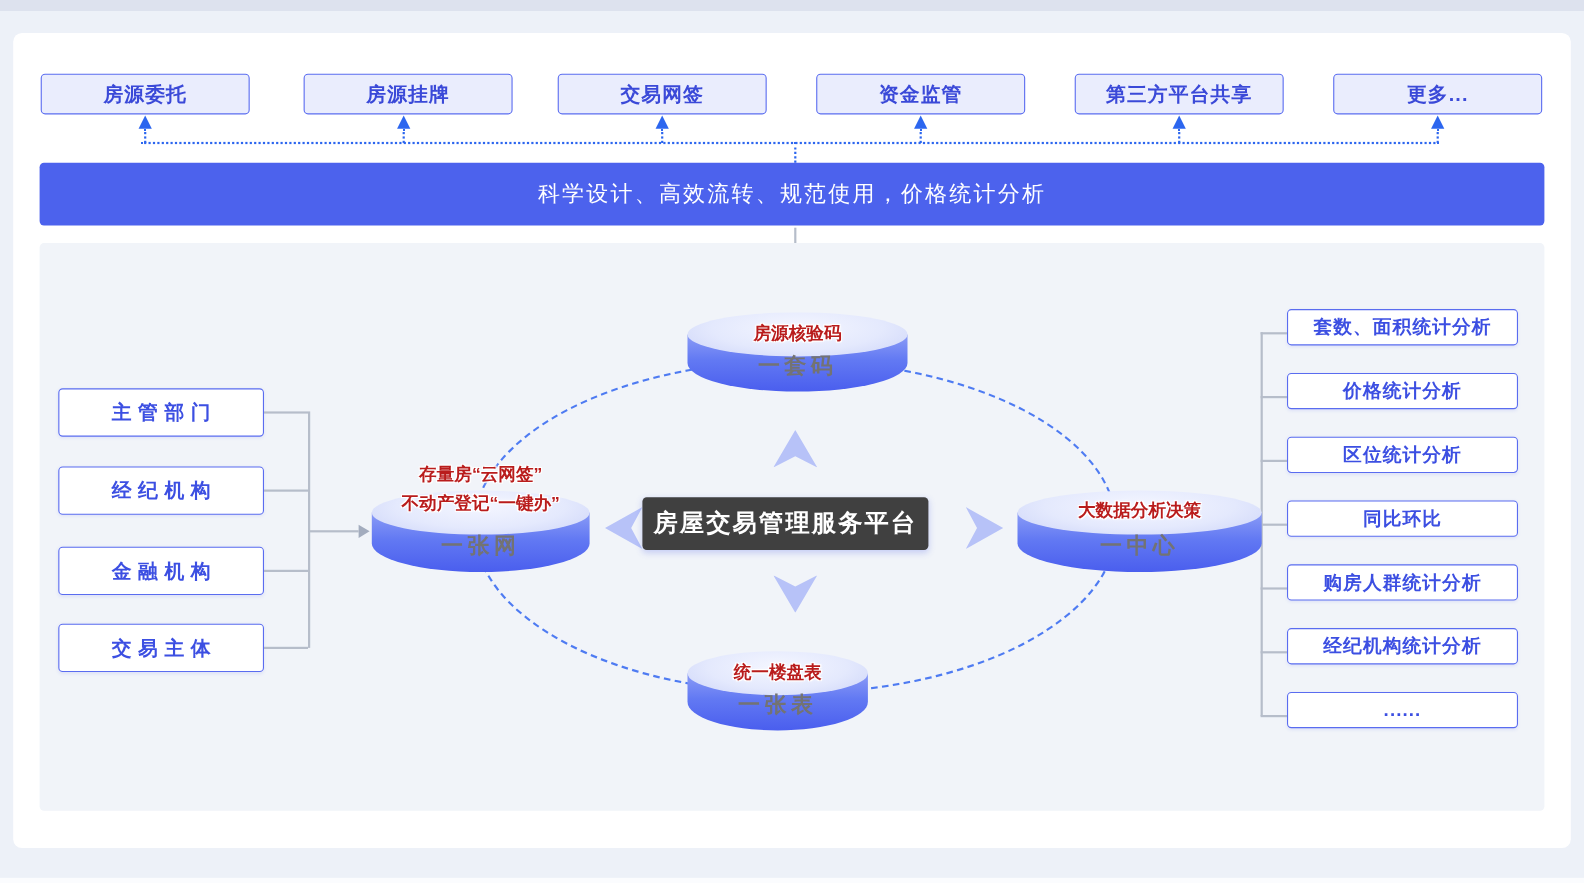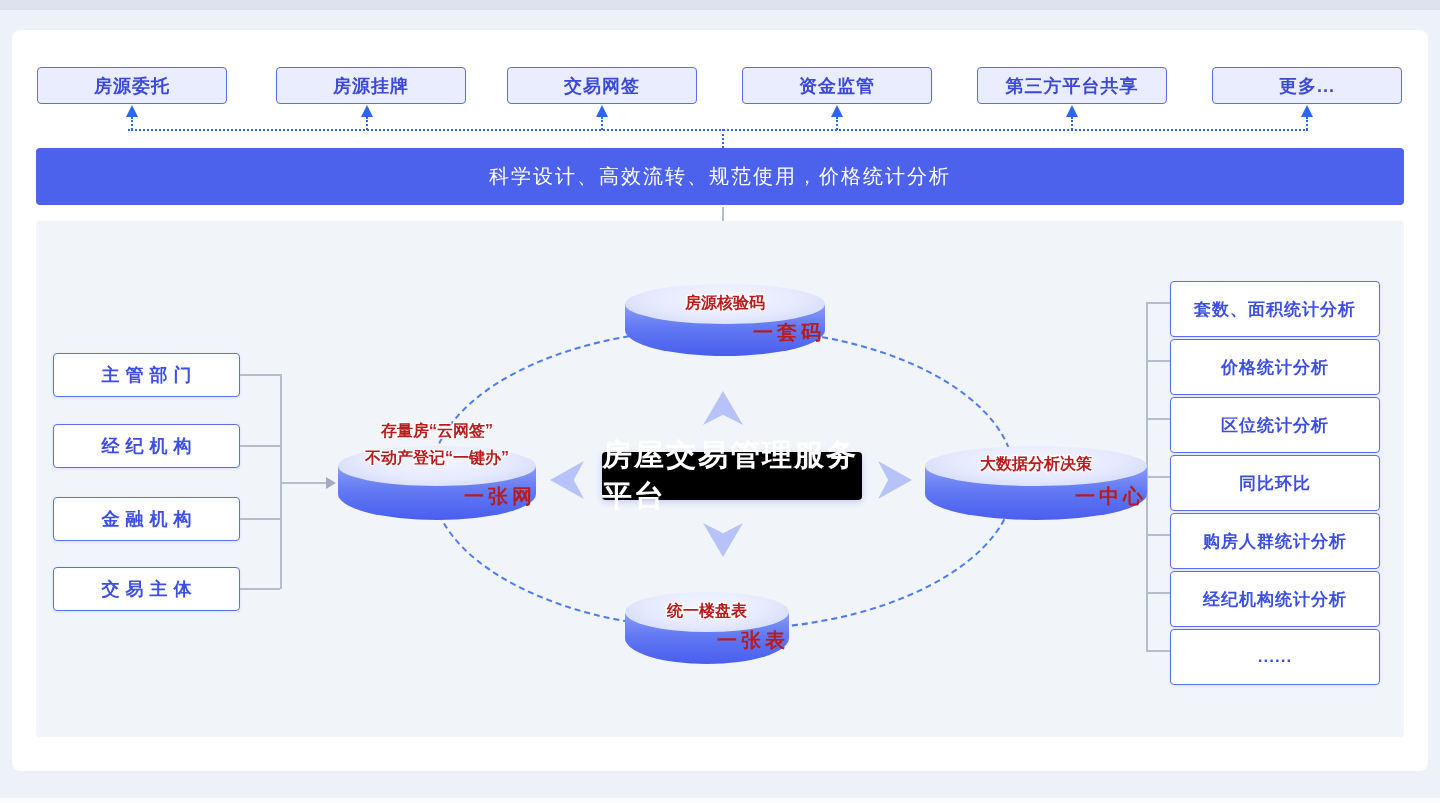--- a/index.html
+++ b/index.html
@@ -28,34 +28,34 @@
   .g-arrow-left { position:absolute; width:0; height:0; border-top:6px solid transparent; border-bottom:6px solid transparent; border-right:10px solid #a3acbe; }
 
   
   .orbit { position:absolute; left:430px; top:327px; width:586px; height:304px; border:2px dashed #4e7bf2; border-radius:50%; }
 
   
   .cyl { position:absolute; }
   .cyl-body { position:absolute; left:0; right:0; top:20px; bottom:0; background:linear-gradient(180deg,#8b9cf6 0%,#6279f3 45%,#4a5eee 100%); border-radius:0 0 50% 50% / 0 0 26px 26px; }
   .cyl-top { position:absolute; left:0; top:0; width:100%; height:40px; border-radius:50%; background:radial-gradient(ellipse at 50% 35%, #f4f6ff 0%, #e4e9fd 55%, #cbd3f8 100%); }
   .cyl-title { position:absolute; left:0; width:100%; text-align:center; color:#b91c1c; font-size:16px; font-weight:bold; text-shadow:-1px -1px 0 #fff,1px -1px 0 #fff,-1px 1px 0 #fff,1px 1px 0 #fff,0 0 4px #fff; }
-  .cyl-label { position:absolute; left:0; bottom:10px; width:100%; text-align:right; color:#b91c1c; font-size:20px; font-weight:bold; letter-spacing:4px; }
+  .cyl-label { position:absolute; left:0; bottom:10px; width:100%; text-align:center; color:#737373; font-size:20px; font-weight:bold; letter-spacing:4px; }
 
   
-  .platform { position:absolute; left:602px; top:452px; width:260px; height:48px; background:#000000; border-radius:4px; display:flex; align-items:center; justify-content:center; color:#fff; font-size:30px; font-weight:bold; letter-spacing:2px; box-shadow:0 2px 6px rgba(70,90,230,0.25); }
+  .platform { position:absolute; left:584px; top:452px; width:260px; height:48px; background:#404040; border-radius:4px; display:flex; align-items:center; justify-content:center; color:#fff; font-size:22px; font-weight:bold; letter-spacing:2px; box-shadow:0 2px 6px rgba(70,90,230,0.25); }
   .chev { position:absolute; background:#b7c2f8; }
   .chev-up    { left:703px; top:391px; width:40px; height:34px; clip-path:polygon(50% 0,100% 100%,50% 70%,0 100%); }
   .chev-down  { left:703px; top:523px; width:40px; height:34px; clip-path:polygon(50% 100%,100% 0,50% 30%,0 0); }
   .chev-left  { left:550px; top:461px; width:34px; height:38px; clip-path:polygon(0 50%,100% 0,70% 50%,100% 100%); }
   .chev-right { left:878px; top:461px; width:34px; height:38px; clip-path:polygon(100% 50%,0 0,30% 50%,0 100%); }
 
   
   .side-box { position:absolute; background:#ffffff; border:1.5px solid #5a6cf0; border-radius:4px; display:flex; align-items:center; justify-content:center; color:#3c4fe2; font-weight:600; box-shadow:0 1px 3px rgba(80,100,240,0.12); }
   .side-left { left:53px; width:187px; height:44px; font-size:18px; letter-spacing:6px; text-indent:6px; }
-  .side-right { left:1170px; width:210px; height:56px; font-size:17px; letter-spacing:1px; }
+  .side-right { left:1170px; width:210px; height:33px; font-size:17px; letter-spacing:1px; }
 </style>
 </head>
 <body>
 
 <div id="canvas">
   <div class="topstrip"></div>
   <div class="botstrip"></div>
   <div class="card"></div>
 
   <div class="flow-box" style="left:37px">房源委托</div>

